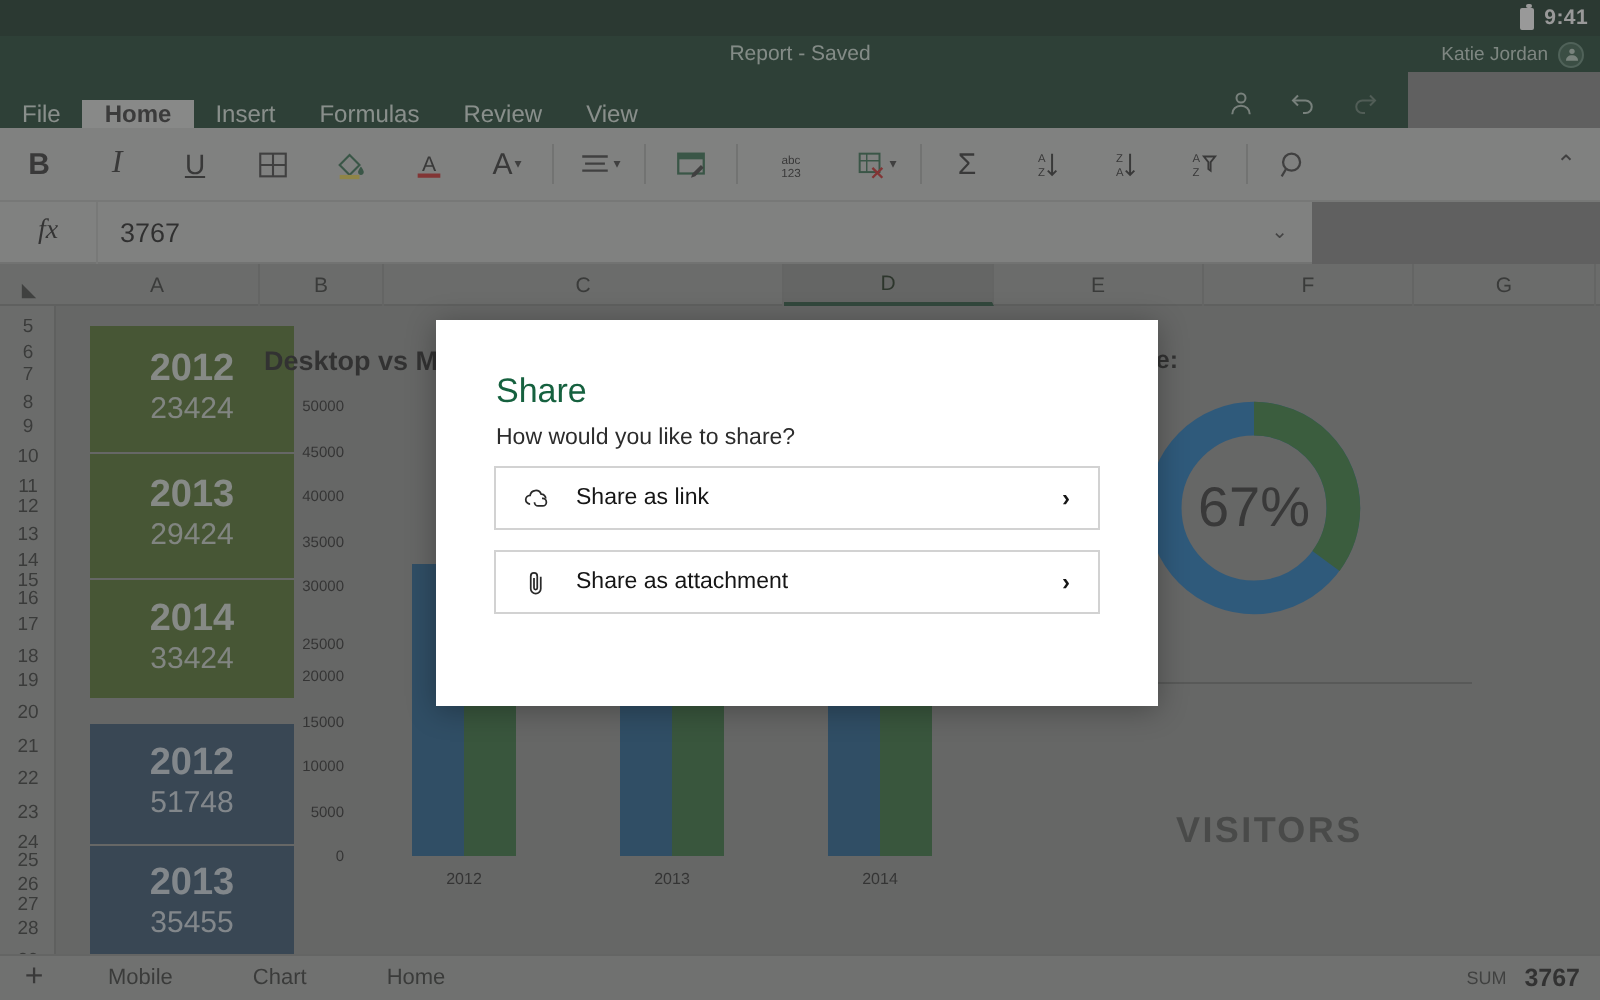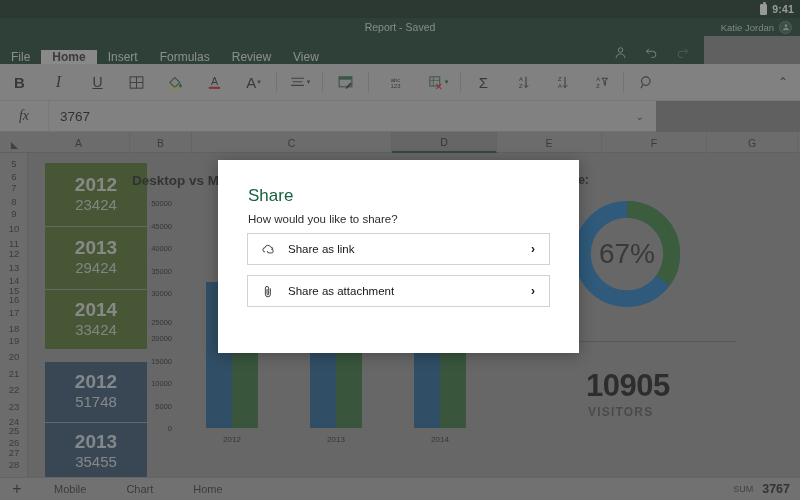--- a/index.html
+++ b/index.html
@@ -119,21 +119,21 @@
   
   .donutpanel { position:absolute; left:500px; top:20px; width:270px; height:300px; }
   .donut-title { position:absolute; left:8px; top:0; font-size:12.5px; font-weight:bold; color:#1c1c1c; white-space:nowrap; }
   .donut { position:absolute; left:40px; top:22px; width:118px; height:118px; }
   .donut .pct {
     position:absolute; inset:0; display:flex; align-items:center; justify-content:center;
     font-size:28px; color:#2b2b2b;
   }
   .hr { position:absolute; left:8px; top:168px; width:200px; height:1px; background:#6f716f; }
   .bignum { position:absolute; left:58px; top:195px; font-size:31px; font-weight:bold; color:#111; letter-spacing:-.5px; }
-  .biglbl { position:absolute; left:60px; top:232px; font-size:12px; font-weight:bold; color:#4f514f; letter-spacing:1.2px; }
+  .biglbl { position:absolute; left:60px; top:232px; font-size:18px; font-weight:bold; color:#4f514f; letter-spacing:1.2px; }
 
   
   .sheetbar {
     position:absolute; bottom:0; left:0; width:800px; height:23px;
     background:#a5a7a5; border-top:1px solid #8b8d8b;
     display:flex; align-items:center;
   }
   .plus { width:34px; text-align:center; font-size:16px; color:#2b2b2b; }
   .stab { padding:0 20px; font-size:11px; color:#2e302e; height:23px; display:flex; align-items:center; }
   .sumbox { margin-left:auto; margin-right:10px; display:flex; align-items:center; gap:9px; }
@@ -426,21 +426,20 @@
         <div class="donutpanel">
           <div class="donut-title">Average:</div>
           <div class="donut">
             <svg viewBox="0 0 42 42" width="118" height="118">
               <circle cx="21" cy="21" r="15.9" fill="none" stroke="#1573bd" stroke-width="6"></circle>
               <circle cx="21" cy="21" r="15.9" fill="none" stroke="#2f7a36" stroke-width="6" stroke-dasharray="35 65" stroke-dashoffset="0" transform="rotate(-90 21 21)"></circle>
             </svg>
             <div class="pct">67%</div>
           </div>
           <div class="hr"></div>
-          <div class="bignum">10905</div>
           <div class="biglbl">VISITORS</div>
         </div>
 
       </div>
     </div>
 
     <div class="sheetbar">
       <div class="plus">+</div>
       <div class="stab">Mobile</div>
       <div class="stab">Chart</div>

